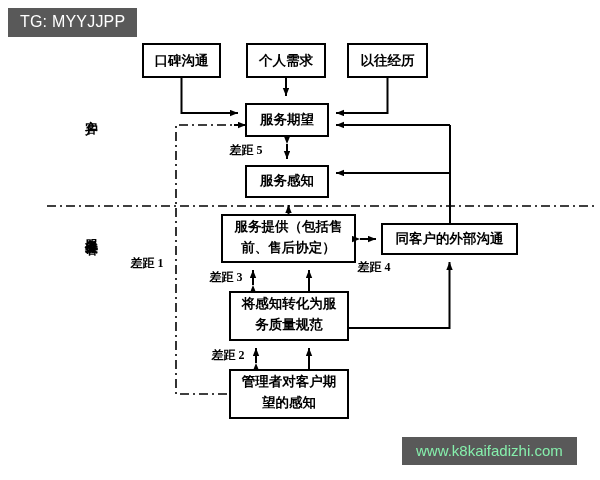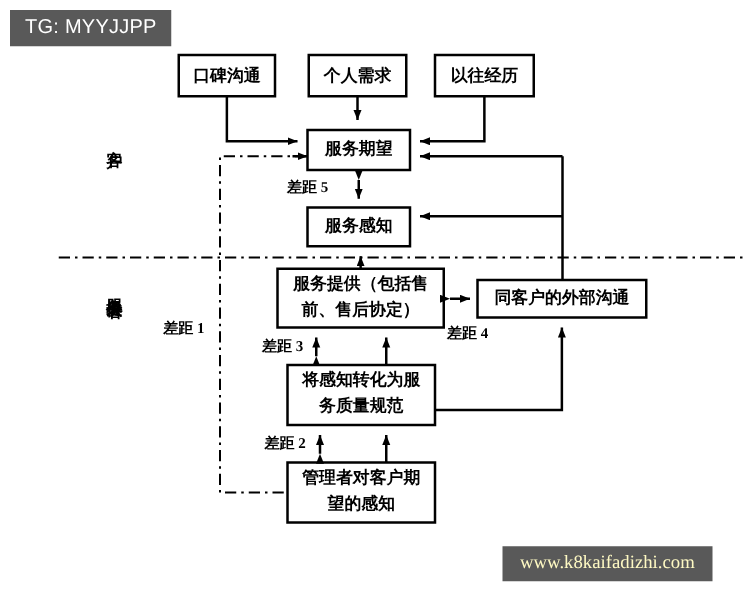--- a/index.html
+++ b/index.html
@@ -32,22 +32,22 @@
     letter-spacing: 0.2px;
     padding: 6px 12px 7px 12px;
     line-height: 1;
     white-space: nowrap;
   }
   .wm-badge {
     position: absolute;
     left: 402px;
     top: 437px;
     background: #595959;
-    color: #fef9c3;
-    font-family: Liberation Serif, serif;
+    color: #86efac;
+    font-family: Liberation Sans, sans-serif;
     font-size: 15px;
     padding: 6px 14px 7px 14px;
     line-height: 1;
     white-space: nowrap;
   }
   svg.diagram {
     position: absolute;
     left: 0;
     top: 0;
   }

